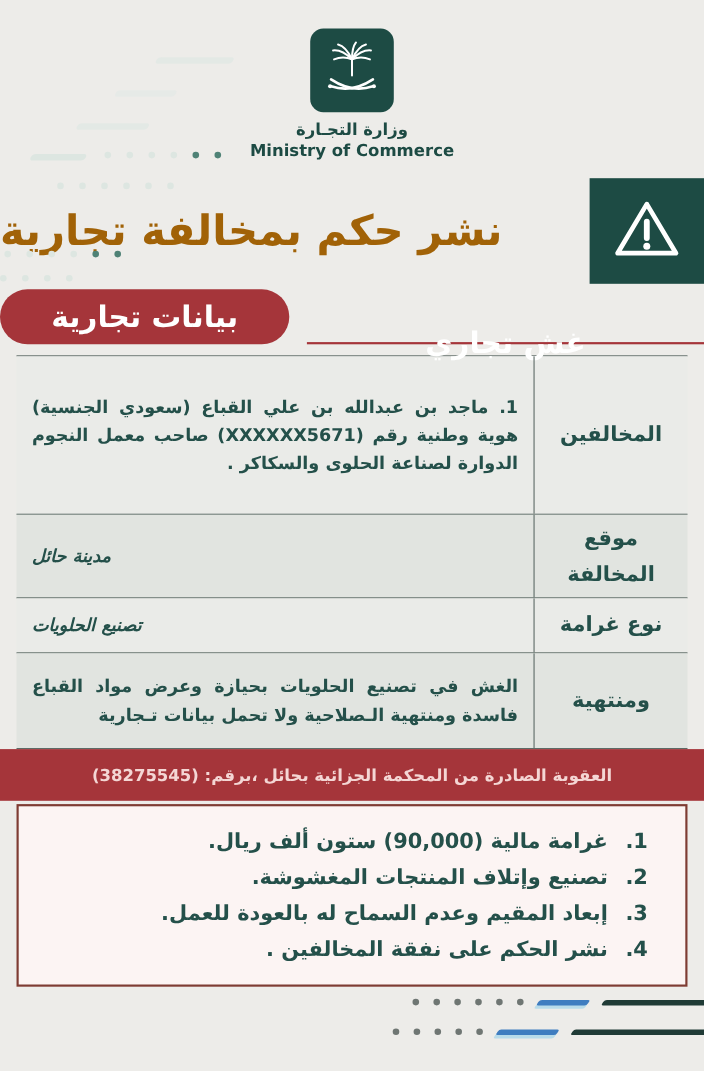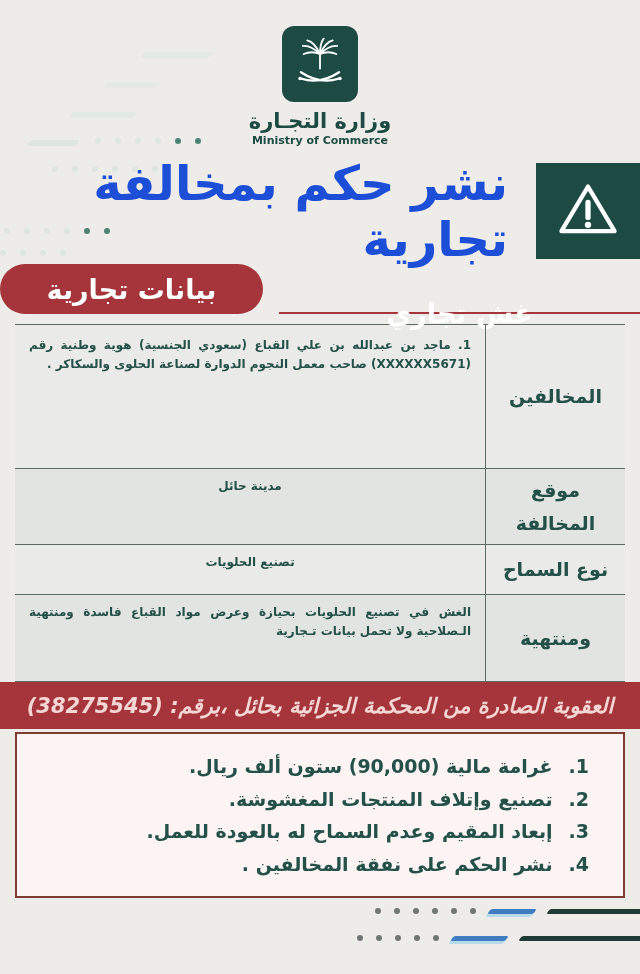--- a/index.html
+++ b/index.html
@@ -24,29 +24,29 @@
   .bar.blue { background:#3f7dc0; box-shadow:0 3px 0 rgba(140,205,235,.55); }
   .bar.dark { background:#203b36; }
 
   
   .logo-wrap { padding-top:26px; text-align:center; }
   .logo-square {
     width:76px; height:76px; margin:0 auto;
     background:#1d4b44; border-radius:12px;
     display:flex; align-items:center; justify-content:center;
   }
-  .logo-ar { margin-top:7px; font-size:21px; font-weight:bold; color:#1d4b44; }
-  .logo-en { margin-top:1px; font-size:11px; font-weight:bold; color:#1d4b44; }
+  .logo-ar { margin-top:7px; font-size:15px; font-weight:bold; color:#1d4b44; }
+  .logo-en { margin-top:1px; font-size:15px; font-weight:bold; color:#1d4b44; }
 
   
   .header-row { margin-top:16px; height:96px; display:flex; align-items:stretch; }
   .header-title {
     flex:1; display:flex; align-items:center; justify-content:flex-end;
-    padding-right:28px;
-    font-size:48px; font-weight:bold; color:#1d4ed8;
+    padding-right:12px;
+    font-size:38px; font-weight:bold; color:#a16207;
     direction:rtl;
   }
   .warn-square {
     width:104px; background:#1d4b44;
     display:flex; align-items:center; justify-content:center;
   }
 
   
   .tags-row { margin-top:5px; height:50px; display:flex; gap:16px; }
   .tag {
@@ -70,39 +70,38 @@
   .trow.alt-b { background:#e1e4e0; }
   .tlabel {
     border-left:1px solid #5d6b66;
     display:flex; align-items:center; justify-content:center;
     text-align:center;
     font-size:19px; font-weight:bold; color:#24504a;
     padding:4px 8px; line-height:1.7;
   }
   .tcontent {
     padding:8px 14px;
-    display:flex; flex-direction:row; justify-content:center;
-    font-size:12px; font-weight:bold; color:#24504a;
+    display:flex; flex-direction:column; justify-content:center;
+    font-size:16px; font-weight:bold; color:#24504a;
     line-height:1.6;
   }
   .row-violators { min-height:144px; }
   .row-location  { min-height:76px; }
   .row-activity  { min-height:50px; }
   .row-violation { min-height:86px; }
   .just { text-align:justify; }
-  .start { text-align:center; }
+  .start { text-align:left;font-style:italic; }
   .vitem { margin:3px 0; }
 
   
   .pbanner {
     margin-top:0; height:47px; background:#a5353a;
     display:flex; align-items:center; justify-content:center;
-    color:#f4d6d4; font-size:21px; font-weight:bold;
-    direction:rtl;
-    font-style:italic;
+    color:#f4d6d4; font-size:15px; font-weight:bold;
+    direction:rtl;
   }
 
   
   .pbox {
     margin:3px 15px 0; height:166px;
     background:#fcf4f3; border:2px solid #7e3c33;
     padding:10px 34px 10px 16px;
     display:flex; flex-direction:column; justify-content:space-evenly;
     direction:rtl;
   }
@@ -196,21 +195,21 @@
     <div class="tlabel">المخالفين</div>
     <div class="tcontent just">
       <div class="vitem">1. ماجد بن عبدالله بن علي القباع (سعودي الجنسية) هوية وطنية رقم (XXXXXX5671) صاحب معمل النجوم الدوارة لصناعة الحلوى والسكاكر .</div>
     </div>
   </div>
   <div class="trow alt-b row-location">
     <div class="tlabel">موقع المخالفة</div>
     <div class="tcontent start">مدينة حائل</div>
   </div>
   <div class="trow alt-a row-activity">
-    <div class="tlabel">نوع السماح</div>
+    <div class="tlabel">نوع غرامة</div>
     <div class="tcontent start">تصنيع الحلويات</div>
   </div>
   <div class="trow alt-b row-violation">
     <div class="tlabel">ومنتهية</div>
     <div class="tcontent just">الغش في تصنيع الحلويات بحيازة وعرض مواد القباع فاسدة ومنتهية الـصلاحية ولا تحمل بيانات تـجارية</div>
   </div>
 </div>
 
 <div class="pbanner">العقوبة الصادرة من المحكمة الجزائية بحائل ،برقم: (38275545)</div>
 

